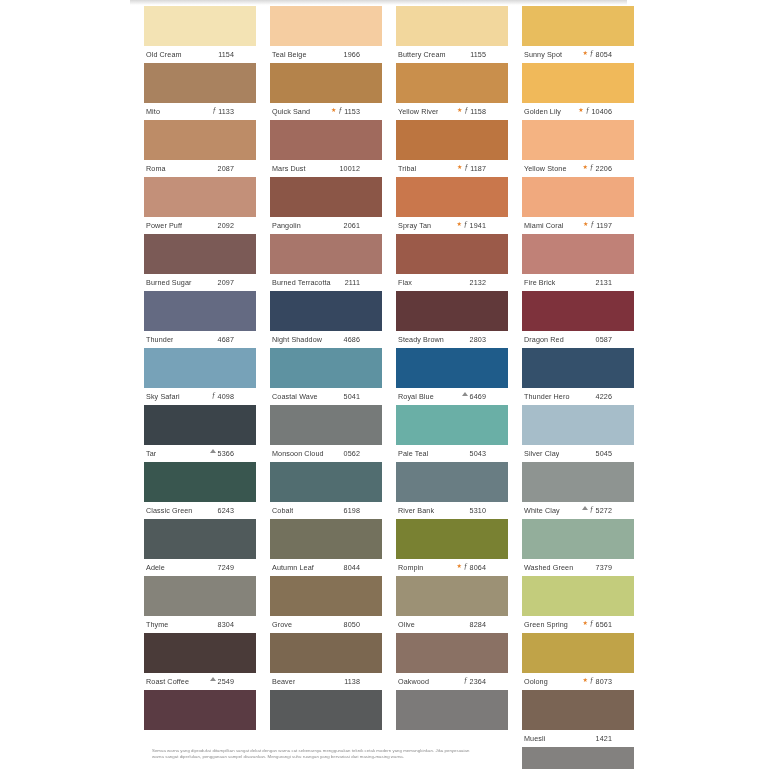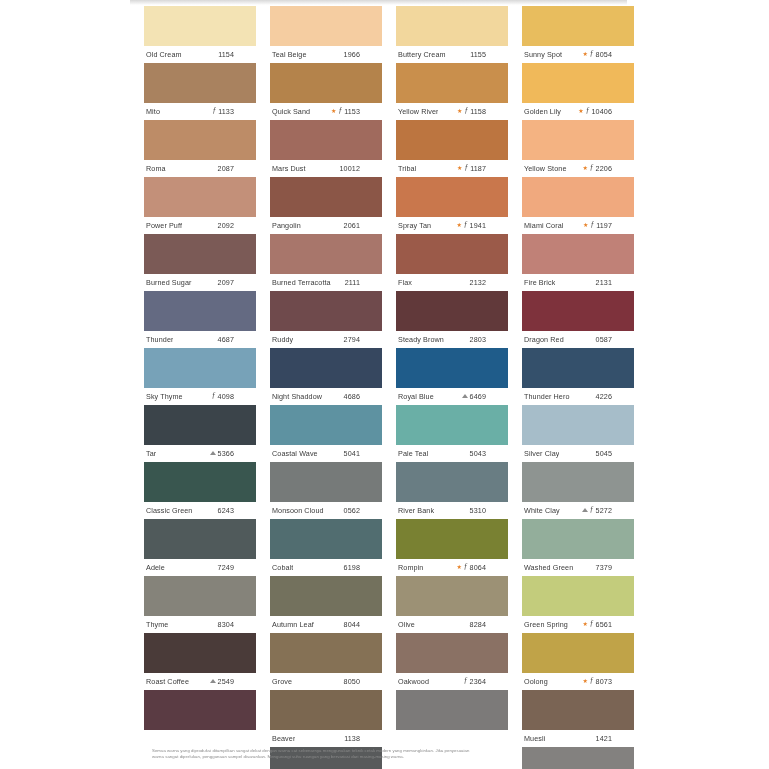--- a/index.html
+++ b/index.html
@@ -52,21 +52,21 @@
     box-sizing:border-box;
   }
   .cname{
     font-size:7.2px;
     color:#3a3a3a;
     letter-spacing:.1px;
     white-space:nowrap;
     overflow:hidden;
   }
   .cright{
-    display:flex;align-items:center;gap:2px;
+    display:flex;align-items:flex-start;gap:2px;
     white-space:nowrap;
   }
   .ccode{
     font-size:7.2px;
     color:#3a3a3a;
     letter-spacing:.1px;
   }
   .ic{
     display:inline-block;
     line-height:1;
@@ -164,21 +164,21 @@
             <div class="label-row">
               <span class="cname">Thunder</span>
               <span class="cright">
                 <span class="ccode">4687</span>
               </span>
             </div>
           </div>
           <div class="swatch-cell">
             <div class="chip" style="background: rgb(119, 162, 184);"></div>
             <div class="label-row">
-              <span class="cname">Sky Thyme</span>
+              <span class="cname">Sky Safari</span>
               <span class="cright">
                 <span class="ic ic-f">ƒ</span>
                 <span class="ccode">4098</span>
               </span>
             </div>
           </div>
           <div class="swatch-cell">
             <div class="chip" style="background: rgb(59, 68, 74);"></div>
             <div class="label-row">
               <span class="cname">Tar</span>
@@ -267,29 +267,20 @@
                 <span class="ccode">2061</span>
               </span>
             </div>
           </div>
           <div class="swatch-cell">
             <div class="chip" style="background: rgb(168, 118, 107);"></div>
             <div class="label-row">
               <span class="cname">Burned Terracotta</span>
               <span class="cright">
                 <span class="ccode">2111</span>
-              </span>
-            </div>
-          </div>
-          <div class="swatch-cell">
-            <div class="chip" style="background: rgb(111, 74, 76);"></div>
-            <div class="label-row">
-              <span class="cname">Ruddy</span>
-              <span class="cright">
-                <span class="ccode">2794</span>
               </span>
             </div>
           </div>
           <div class="swatch-cell">
             <div class="chip" style="background: rgb(54, 71, 95);"></div>
             <div class="label-row">
               <span class="cname">Night Shaddow</span>
               <span class="cright">
                 <span class="ccode">4686</span>
               </span>

